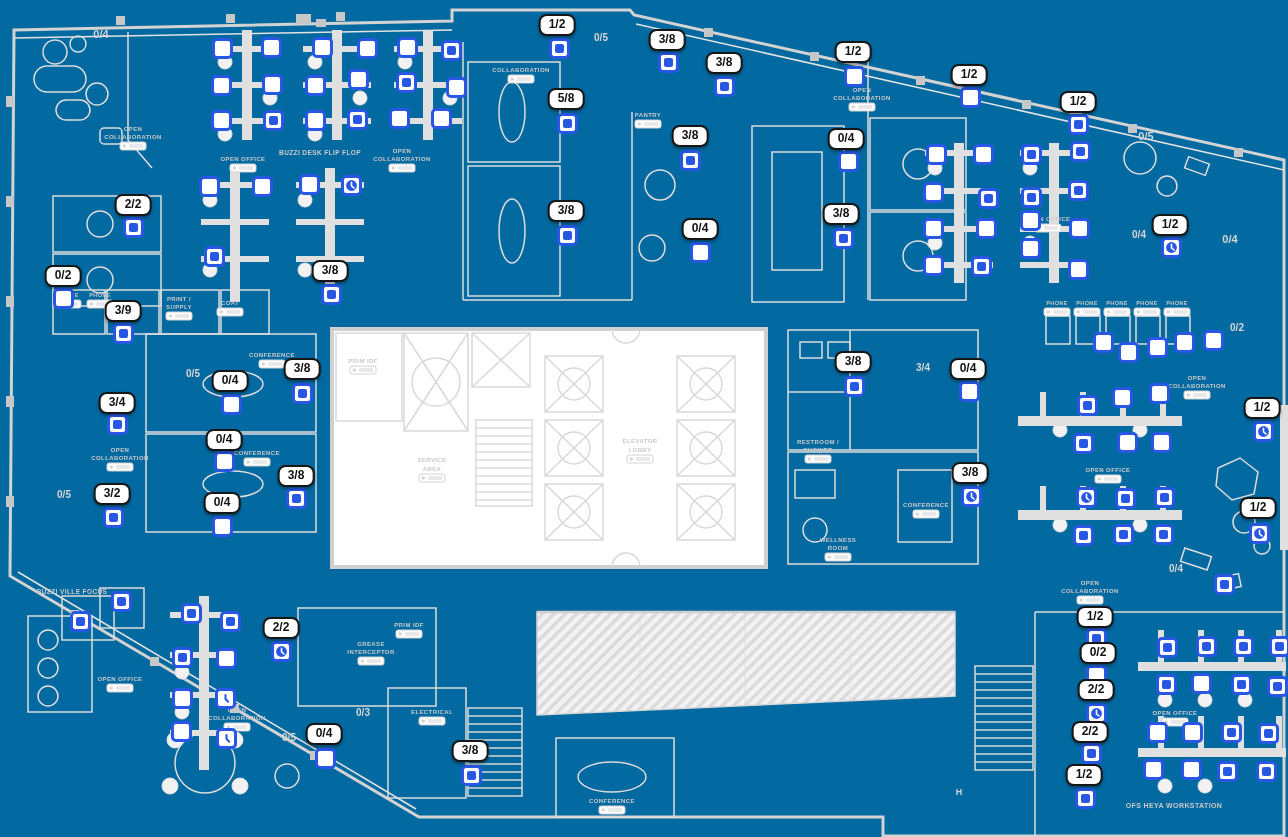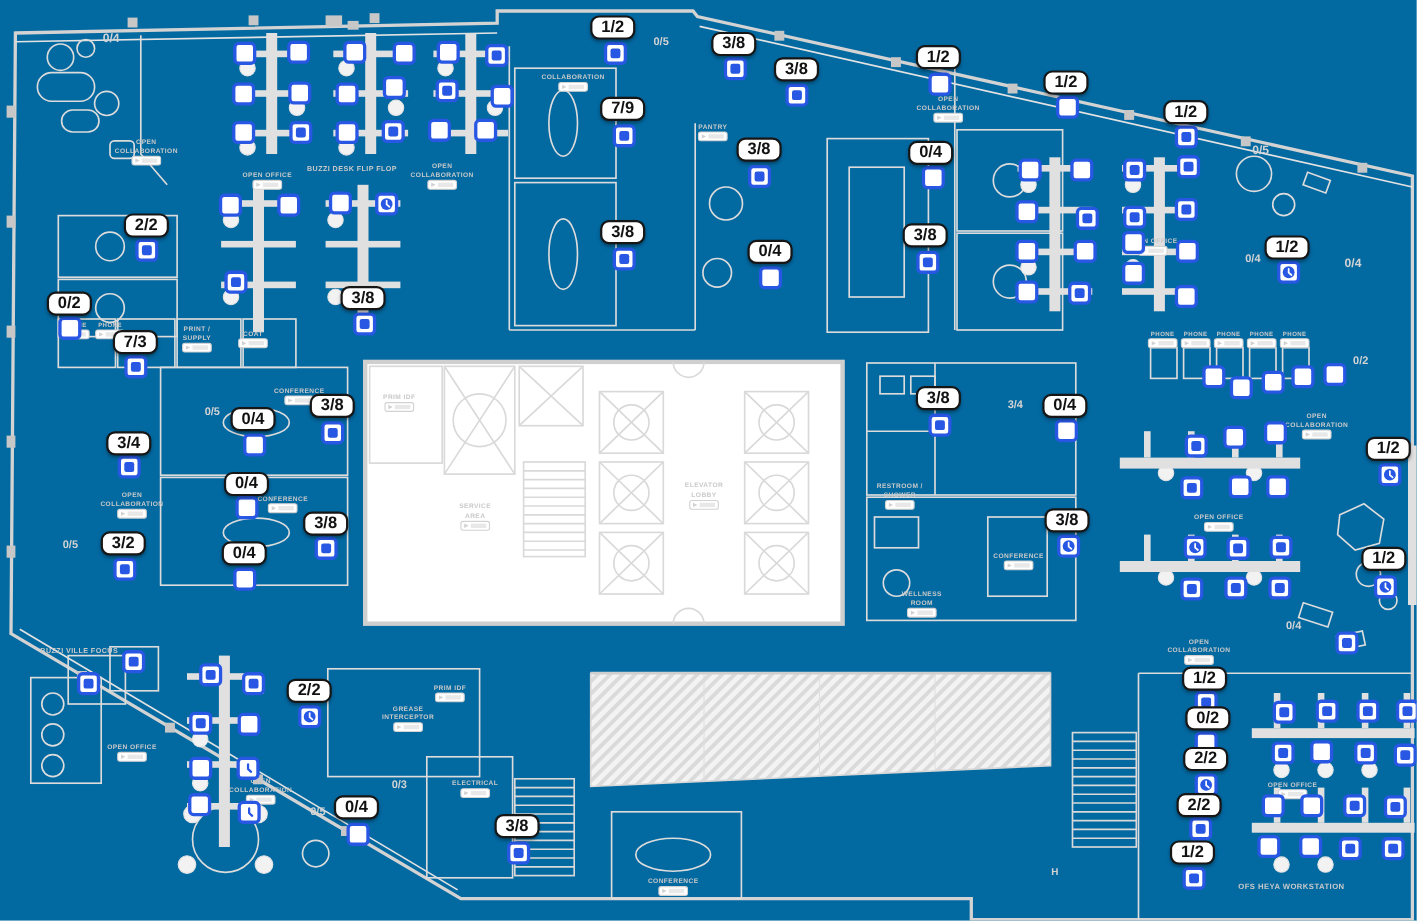--- a/index.html
+++ b/index.html
@@ -7,21 +7,21 @@
          font-family:"Liberation Sans",sans-serif;}
   .plan{position:absolute;left:0;top:0;width:1288px;height:837px;}
   .marker{position:absolute;width:21px;height:21px;box-sizing:border-box;
           border:3px solid var(--blue,#2857e4);border-radius:5px;background:#ffffff;
           display:flex;align-items:center;justify-content:center;z-index:5;cursor:pointer;}
   .marker.occupied::after{content:"";display:block;width:9px;height:9px;border-radius:2px;
           background:var(--blue,#2857e4);}
   .marker svg{width:13px;height:13px;display:block;}
   .rlabel{position:absolute;transform:translate(-50%,-50%);background:#ffffff;
           border:2px solid #161616;border-radius:8px;padding:1px 8px 2px 8px;
-          font-weight:700;font-size:15px;line-height:15px;color:#111111;
+          font-weight:700;font-size:12px;line-height:15px;color:#111111;
           box-shadow:0 2px 3px rgba(0,0,0,0.35);white-space:nowrap;z-index:10;}
   text{font-family:"Liberation Sans",sans-serif;}
 </style>
 </head>
 <body>
 
 <div class="stage" id="stage">
 
   <svg class="plan" viewBox="0 0 1288 837">
     <defs>
@@ -613,30 +613,30 @@
     <div class="marker available" style="left: 1142.5px; top: 758.5px;"></div>
     <div class="marker available" style="left: 1180.5px; top: 758.5px;"></div>
     <div class="marker occupied" style="left: 1216.5px; top: 760.5px;"></div>
     <div class="marker occupied" style="left: 1255.5px; top: 760.5px;"></div>
     <div class="rlabel" style="left: 557px; top: 25px;">1/2</div>
     <div class="rlabel" style="left: 667px; top: 40px;">3/8</div>
     <div class="rlabel" style="left: 724px; top: 63px;">3/8</div>
     <div class="rlabel" style="left: 853px; top: 52px;">1/2</div>
     <div class="rlabel" style="left: 969px; top: 75px;">1/2</div>
     <div class="rlabel" style="left: 1078px; top: 102px;">1/2</div>
-    <div class="rlabel" style="left: 566px; top: 99px;">7/9</div>
+    <div class="rlabel" style="left: 566px; top: 99px;">5/8</div>
     <div class="rlabel" style="left: 690px; top: 136px;">3/8</div>
     <div class="rlabel" style="left: 846px; top: 139px;">0/4</div>
     <div class="rlabel" style="left: 700px; top: 229px;">0/4</div>
     <div class="rlabel" style="left: 566px; top: 211px;">3/8</div>
     <div class="rlabel" style="left: 841px; top: 214px;">3/8</div>
     <div class="rlabel" style="left: 1170px; top: 225px;">1/2</div>
     <div class="rlabel" style="left: 133px; top: 205px;">2/2</div>
     <div class="rlabel" style="left: 63px; top: 276px;">0/2</div>
-    <div class="rlabel" style="left: 123px; top: 311px;">7/3</div>
+    <div class="rlabel" style="left: 123px; top: 311px;">3/9</div>
     <div class="rlabel" style="left: 330px; top: 271px;">3/8</div>
     <div class="rlabel" style="left: 117px; top: 403px;">3/4</div>
     <div class="rlabel" style="left: 230px; top: 381px;">0/4</div>
     <div class="rlabel" style="left: 302px; top: 369px;">3/8</div>
     <div class="rlabel" style="left: 224px; top: 440px;">0/4</div>
     <div class="rlabel" style="left: 296px; top: 476px;">3/8</div>
     <div class="rlabel" style="left: 112px; top: 494px;">3/2</div>
     <div class="rlabel" style="left: 222px; top: 503px;">0/4</div>
     <div class="rlabel" style="left: 853px; top: 362px;">3/8</div>
     <div class="rlabel" style="left: 968px; top: 369px;">0/4</div>

